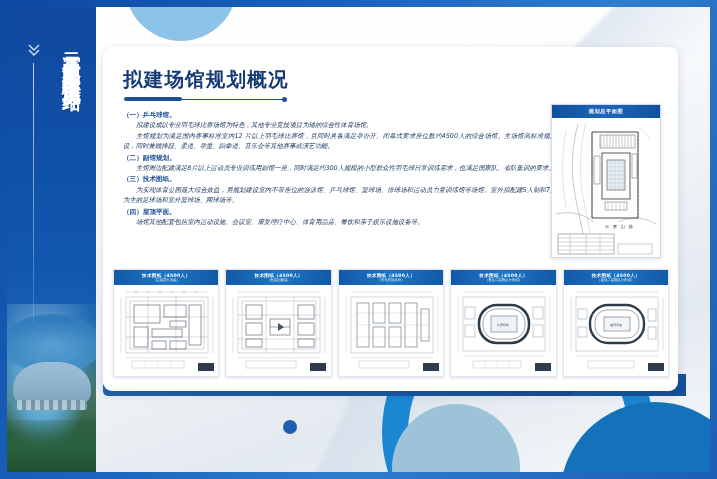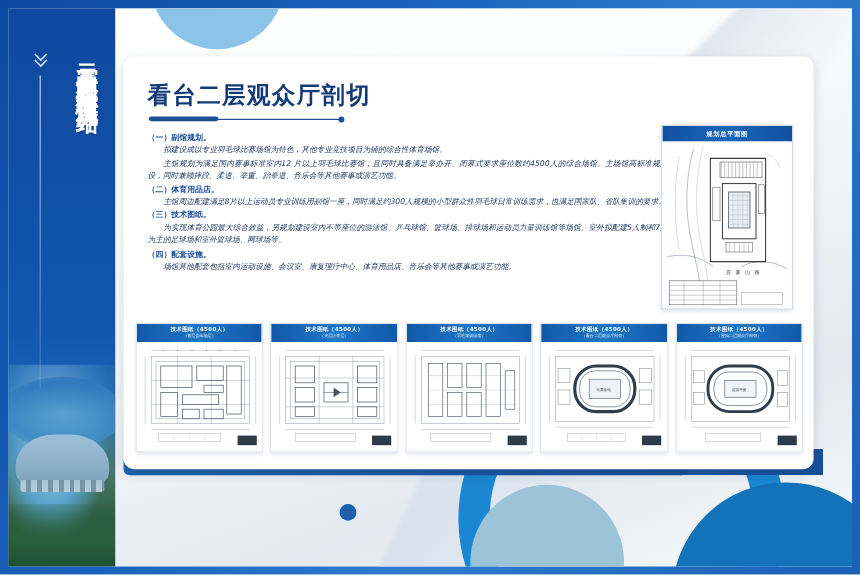--- a/index.html
+++ b/index.html
@@ -236,40 +236,40 @@
     <div class="side-title">云雾山体育公园综合馆项目情况介绍</div>
   </div>
 
   <div class="ribbon-notch"></div>
   <div class="ribbon"></div>
   <div class="ribbon-bot-tail"></div>
   <div class="ribbon-bot"></div>
 
   <div class="card">
 
-    <div class="title">看台二层观众厅剖切</div>
+    <div class="title">拟建场馆规划概况</div>
     <div class="title-rule">
       <div class="thick"></div>
       <div class="thin"></div>
       <div class="dot"></div>
     </div>
 
     <div class="body">
-      <div class="sec">（一）副馆规划。</div>
+      <div class="sec">（一）乒乓球馆。</div>
       <div class="para">拟建设成以专业羽毛球比赛场馆为特色，其他专业竞技项目为辅的综合性体育场馆。</div>
       <div class="para">主馆规划为满足国内赛事标准室内12 片以上羽毛球比赛馆，且同时具备满足举办开、闭幕式要求座位数约4500人的综合场馆。主场馆高标准规划建设，同时兼顾摔跤、柔道、举重、跆拳道、音乐会等其他赛事或演艺功能。</div>
 
-      <div class="sec">（二）体育用品店。</div>
+      <div class="sec">（二）副馆规划。</div>
       <div class="para">主馆周边配建满足8片以上运动员专业训练用副馆一座，同时满足约300人规模的小型群众性羽毛球日常训练需求，也满足国家队、省队集训的要求。</div>
 
       <div class="sec">（三）技术图纸。</div>
       <div class="para">为实现体育公园最大综合效益，另规划建设室内不带座位的游泳馆、乒乓球馆、篮球场、排球场和运动员力量训练馆等场馆。室外拟配建5人制和7人制为主的足球场和室外篮球场、网球场等。</div>
 
-      <div class="sec">（四）配套设施。</div>
-      <div class="para">场馆其他配套包括室内运动设施、会议室、康复理疗中心、体育用品店、音乐会等其他赛事或演艺功能。</div>
+      <div class="sec">（四）屋顶平面。</div>
+      <div class="para">场馆其他配套包括室内运动设施、会议室、康复理疗中心、体育用品店、餐饮和亲子娱乐设施设备等。</div>
     </div>
 
     <div class="plan">
       <div class="plan-hd">规划总平面图</div>
       <div class="plan-body">
         <svg width="106" height="138" viewBox="0 0 106 138">
           <rect x="0" y="0" width="106" height="138" fill="#ffffff"></rect>
 
           <path d="M26 6 C20 28 18 54 24 82 C28 104 34 118 30 134" fill="none" stroke="#9aa3ad" stroke-width=".6"></path>
           <path d="M34 4 C28 28 26 56 32 84 C36 104 40 118 37 134" fill="none" stroke="#c2c8cf" stroke-width=".5"></path>

